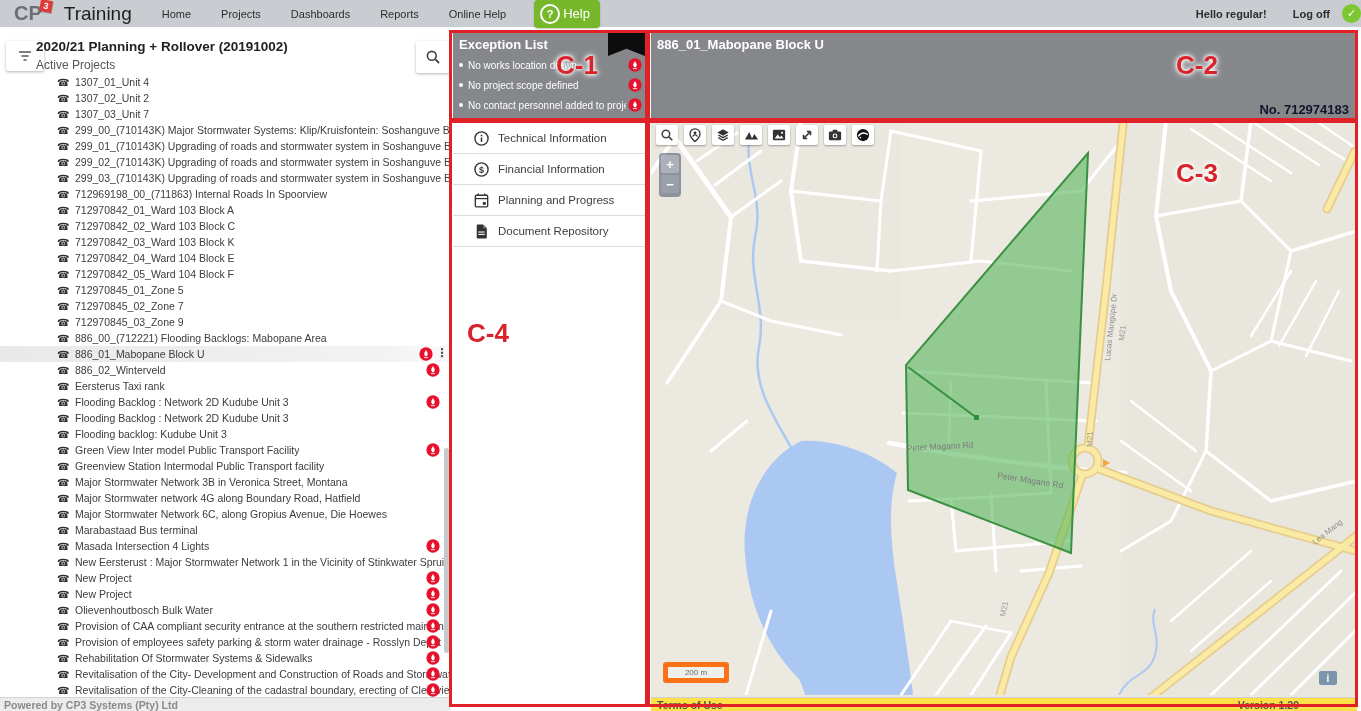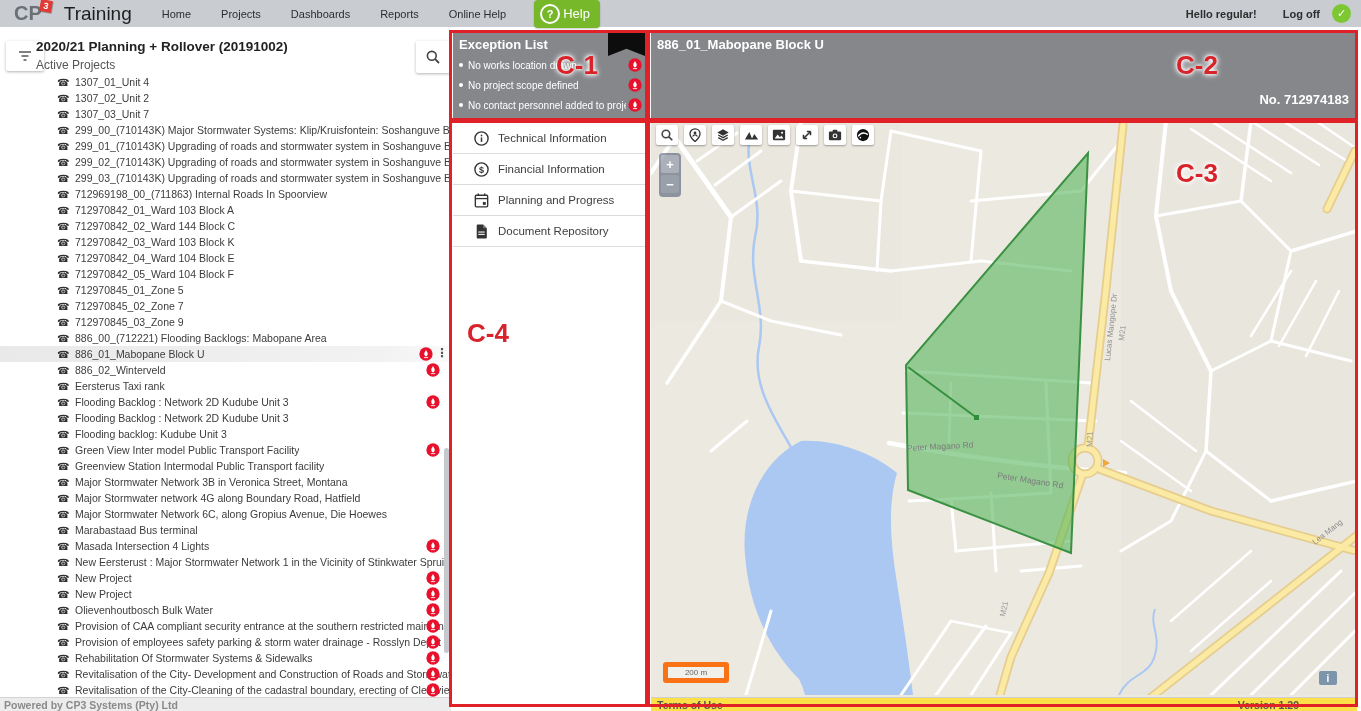--- a/index.html
+++ b/index.html
@@ -14,21 +14,21 @@
   #logo .three{display:inline-block;width:12px;height:12px;background:#e03a36;color:#fff;font-size:9px;
       font-weight:bold;text-align:center;line-height:12px;transform:rotate(10deg);margin:-2px 0 0 -2px;
       box-shadow:1px 1px 0 rgba(0,0,0,.25);}
   #brand{font-size:19px;color:#1e1e1e;margin-left:12px;}
   .navlink{font-size:11px;color:#2d2d2d;margin-left:30px;cursor:pointer;}
   #help-btn{margin-left:28px;background:#76b82a;border-radius:4px;height:28px;padding:0 10px 0 6px;
       display:flex;align-items:center;color:#fff;cursor:pointer;box-shadow:0 1px 2px rgba(0,0,0,.2);}
   #help-btn .qc{width:16px;height:16px;border:2px solid #fff;border-radius:50%;display:flex;align-items:center;
       justify-content:center;font-size:11px;font-weight:bold;margin-right:3px;}
   #help-btn .hl{font-size:13px;}
-  #nav-right{margin-left:auto;display:flex;align-items:center;margin-right:10px;}
+  #nav-right{margin-left:auto;display:flex;align-items:center;}
   #greeting{font-size:11px;font-weight:bold;color:#2d2d2d;}
   #logoff{font-size:11px;font-weight:bold;color:#2d2d2d;margin-left:26px;cursor:pointer;}
   #check-badge{width:19px;height:19px;border-radius:50%;background:#7dc832;color:#fff;font-size:11px;
       font-weight:bold;display:flex;align-items:center;justify-content:center;margin-left:12px;}
 
   
   #left-panel{left:0;top:33px;width:450px;height:628px;background:#fff;padding-left:24px;}
   #filter-card{left:6px;top:8px;width:38px;height:30px;background:#fff;border-radius:2px;
       box-shadow:0 1px 3px rgba(0,0,0,.3);display:flex;align-items:center;justify-content:center;cursor:pointer;}
   #panel-title{left:36px;top:6px;font-size:13.5px;font-weight:bold;color:#222;}
@@ -56,21 +56,21 @@
   #bookmark{position:absolute;right:1px;top:0;width:37px;height:23px;background:#0d0d0d;
       clip-path:polygon(0 0,100% 0,100% 100%,50% 68%,0 100%);}
   .exrow{position:absolute;left:6px;right:4px;height:16px;display:flex;align-items:center;}
   .exdot{width:4px;height:4px;border-radius:50%;background:#fff;margin-right:5px;flex:0 0 4px;}
   .exlabel{font-size:10px;color:#fff;white-space:nowrap;flex:1 1 auto;overflow:hidden;}
   .exrow .flame{margin-left:2px;}
 
   
   #project-header{left:651px;top:33px;width:704px;height:86px;background:#85878b;}
   #ph-title{position:absolute;left:6px;top:4px;font-size:13px;font-weight:bold;color:#fff;}
-  #ph-number{position:absolute;right:6px;bottom:12px;font-size:13px;font-weight:bold;color:#ffffff;}
+  #ph-number{position:absolute;right:6px;bottom:2px;font-size:13px;font-weight:bold;color:#0f172a;}
 
   
   #menu-panel{left:453px;top:123px;width:193px;height:581px;background:#fff;}
   .menu-row{height:30px;border-bottom:1px solid #dcdcdc;display:flex;align-items:center;padding-left:20px;cursor:pointer;}
   .menu-icon{width:17px;height:17px;margin-right:8px;flex:0 0 17px;}
   .menu-label{font-size:11.5px;color:#3d3d3d;}
 
   
   #map-panel{left:651px;top:121px;width:706px;height:576px;background:#ece9e1;overflow:hidden;}
   #map-toolbar{position:absolute;left:5px;top:4px;display:flex;gap:6px;}
@@ -176,21 +176,21 @@
       <div class="prow" style="top: 112px;">
         <span class="picon">☎</span>
         <span class="plabel">712969198_00_(711863) Internal Roads In Spoorview</span>
       </div>
       <div class="prow" style="top: 128px;">
         <span class="picon">☎</span>
         <span class="plabel">712970842_01_Ward 103 Block A</span>
       </div>
       <div class="prow" style="top: 144px;">
         <span class="picon">☎</span>
-        <span class="plabel">712970842_02_Ward 144 Block C</span>
+        <span class="plabel">712970842_02_Ward 103 Block C</span>
       </div>
       <div class="prow" style="top: 160px;">
         <span class="picon">☎</span>
         <span class="plabel">712970842_03_Ward 103 Block K</span>
       </div>
       <div class="prow" style="top: 176px;">
         <span class="picon">☎</span>
         <span class="plabel">712970842_04_Ward 104 Block E</span>
       </div>
       <div class="prow" style="top: 192px;">

